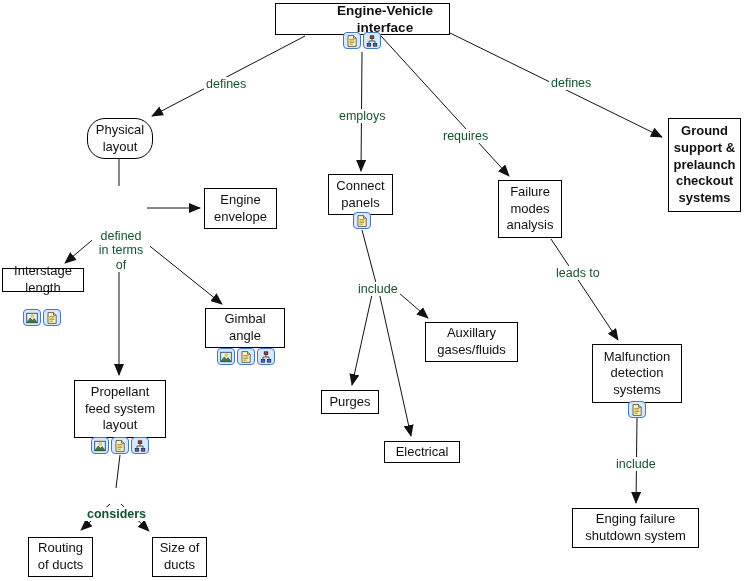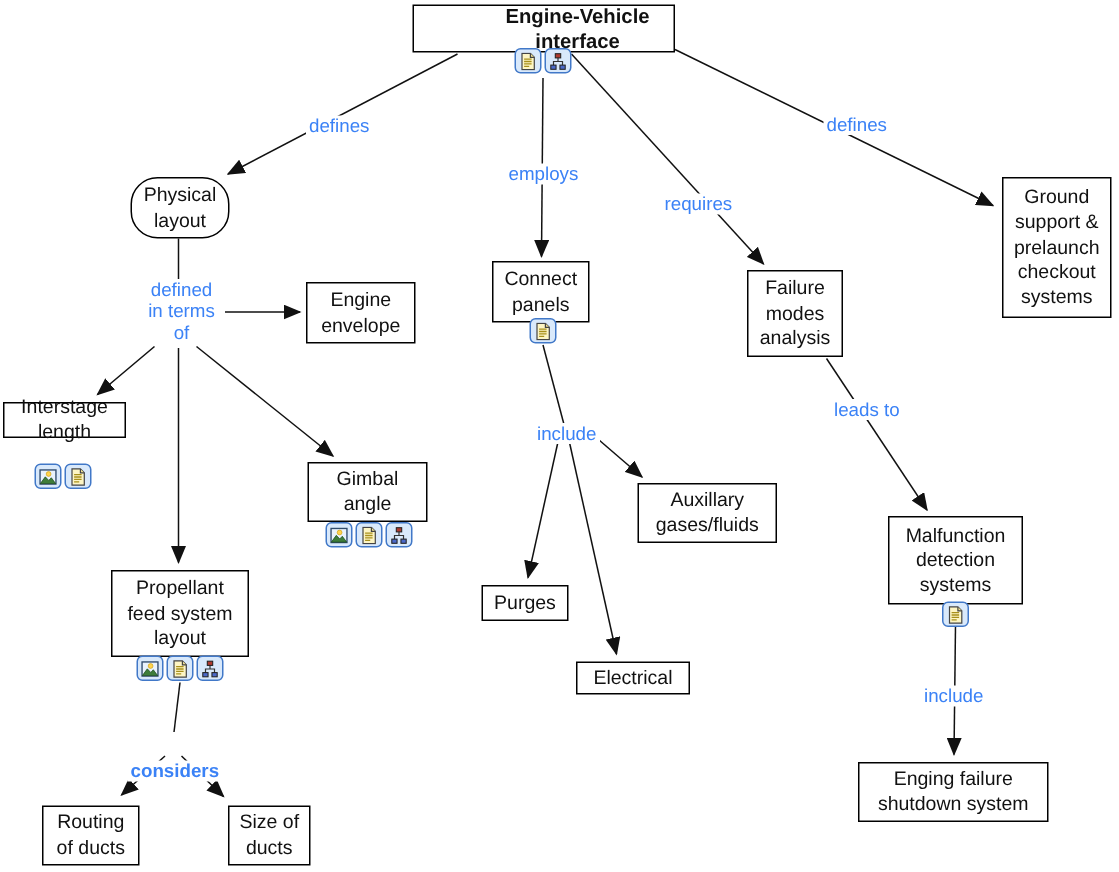--- a/index.html
+++ b/index.html
@@ -3,44 +3,44 @@
 <meta charset="utf-8">
 <style>
   html,body{margin:0;padding:0;background:#fff;}
   .canvas{position:relative;width:746px;height:581px;background:#ffffff;
           font-family:"Liberation Sans",sans-serif;overflow:hidden;}
   svg.edges{position:absolute;left:0;top:0;z-index:1;}
   .node{position:absolute;box-sizing:border-box;border:1px solid #000;background:#fff;
         display:flex;align-items:center;justify-content:center;text-align:center;
         font-size:13px;line-height:1.28;color:#111;padding:1px 3px;z-index:2;}
   .node.bold{font-weight:bold;font-size:13.5px;}
-  .lbl{position:absolute;background:#fff;font-size:12.5px;color:#3b82f6;padding:0 2px;
+  .lbl{position:absolute;background:#fff;font-size:12.5px;color:#14532d;padding:0 2px;
        z-index:2;white-space:nowrap;text-align:center;}
-  .lbl.multi{white-space:normal;width:54px;line-height:1.15;}
+  .lbl.multi{white-space:normal;width:54px;line-height:1.15;margin-top:43px;}
   .icons{position:absolute;display:flex;gap:2px;z-index:3;}
   .icon-btn{width:18px;height:17px;box-sizing:border-box;border:1.4px solid #4178c8;
             border-radius:4px;background:#d9e9fb;display:flex;align-items:center;
             justify-content:center;padding:0;cursor:pointer;}
 
   
   #n-root{left:275px;top:3px;width:175px;height:32px;padding-left:48px;}
   #n-physical{left:87px;top:118px;width:66px;height:41px;border-radius:18px;}
   #n-envelope{left:204px;top:188px;width:73px;height:41px;}
   #n-interstage{left:2px;top:268px;width:82px;height:24px;}
   #n-gimbal{left:205px;top:308px;width:80px;height:40px;}
   #n-propellant{left:74px;top:380px;width:92px;height:58px;}
   #n-routing{left:28px;top:537px;width:65px;height:40px;}
   #n-size{left:152px;top:537px;width:55px;height:40px;}
   #n-connect{left:328px;top:174px;width:65px;height:41px;}
   #n-purges{left:321px;top:390px;width:58px;height:24px;}
   #n-electrical{left:384px;top:441px;width:76px;height:22px;}
   #n-auxillary{left:425px;top:322px;width:93px;height:40px;}
   #n-failure{left:498px;top:180px;width:64px;height:58px;}
   #n-malfunction{left:592px;top:344px;width:90px;height:59px;}
-  #n-ground{left:668px;top:118px;width:73px;height:94px;}
+  #n-ground{left:668px;top:118px;width:73px;height:94px;font-weight:bold;}
   #n-enging{left:572px;top:508px;width:127px;height:40px;}
 
   
   #l-defines-left{left:204px;top:77px;}
   #l-employs{left:337px;top:109px;}
   #l-requires{left:441px;top:129px;}
   #l-defines-right{left:549px;top:76px;}
   #l-terms{left:92px;top:186px;}
   #l-include-left{left:356px;top:282px;}
   #l-leads-to{left:554px;top:266px;}

